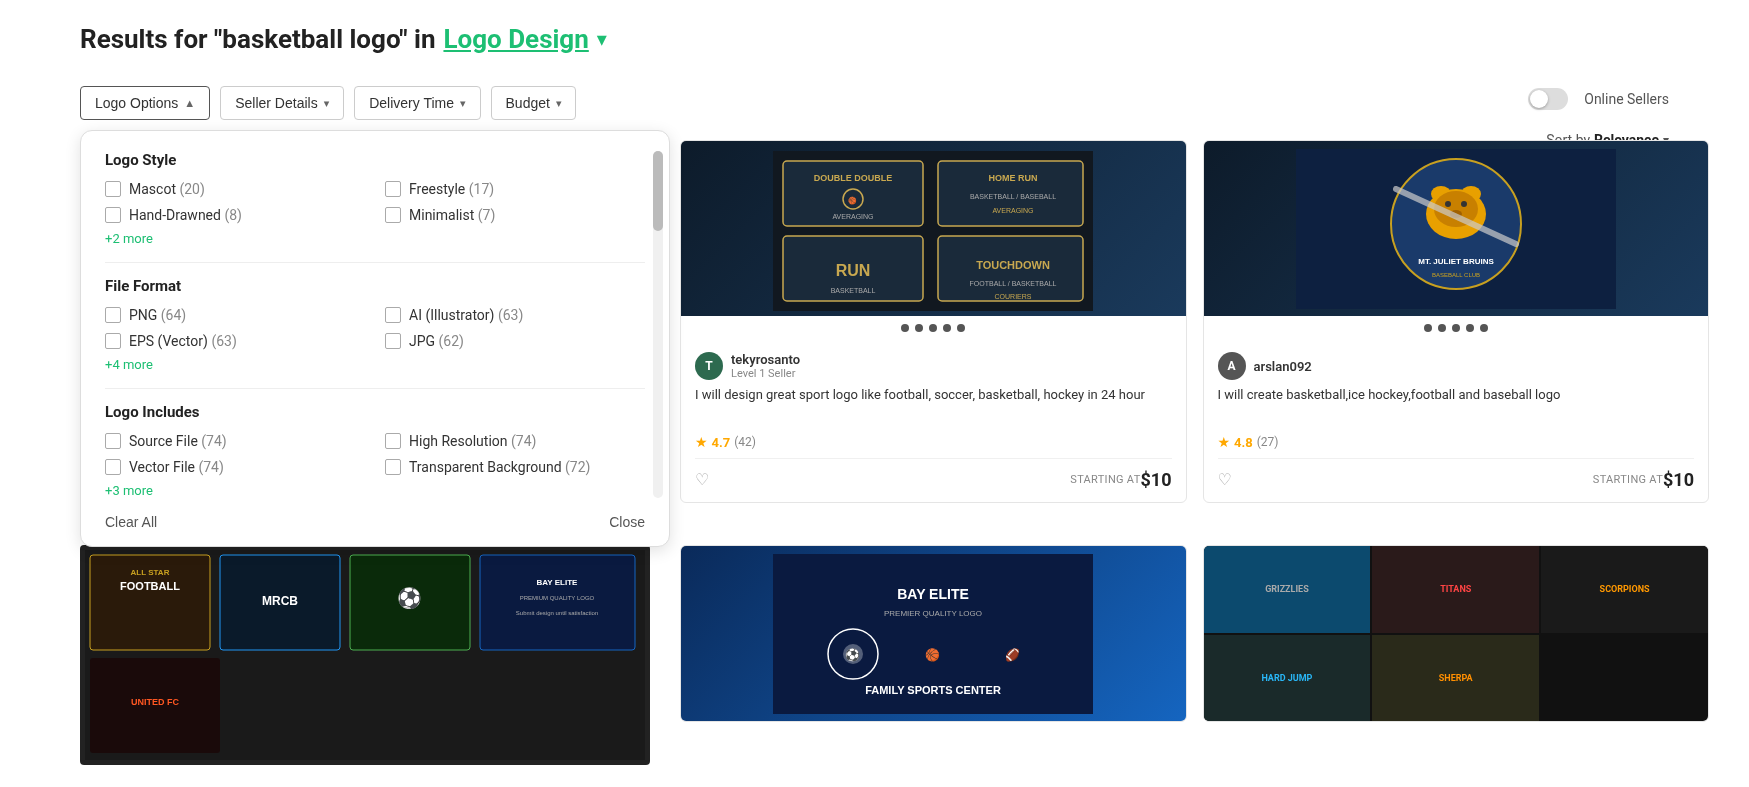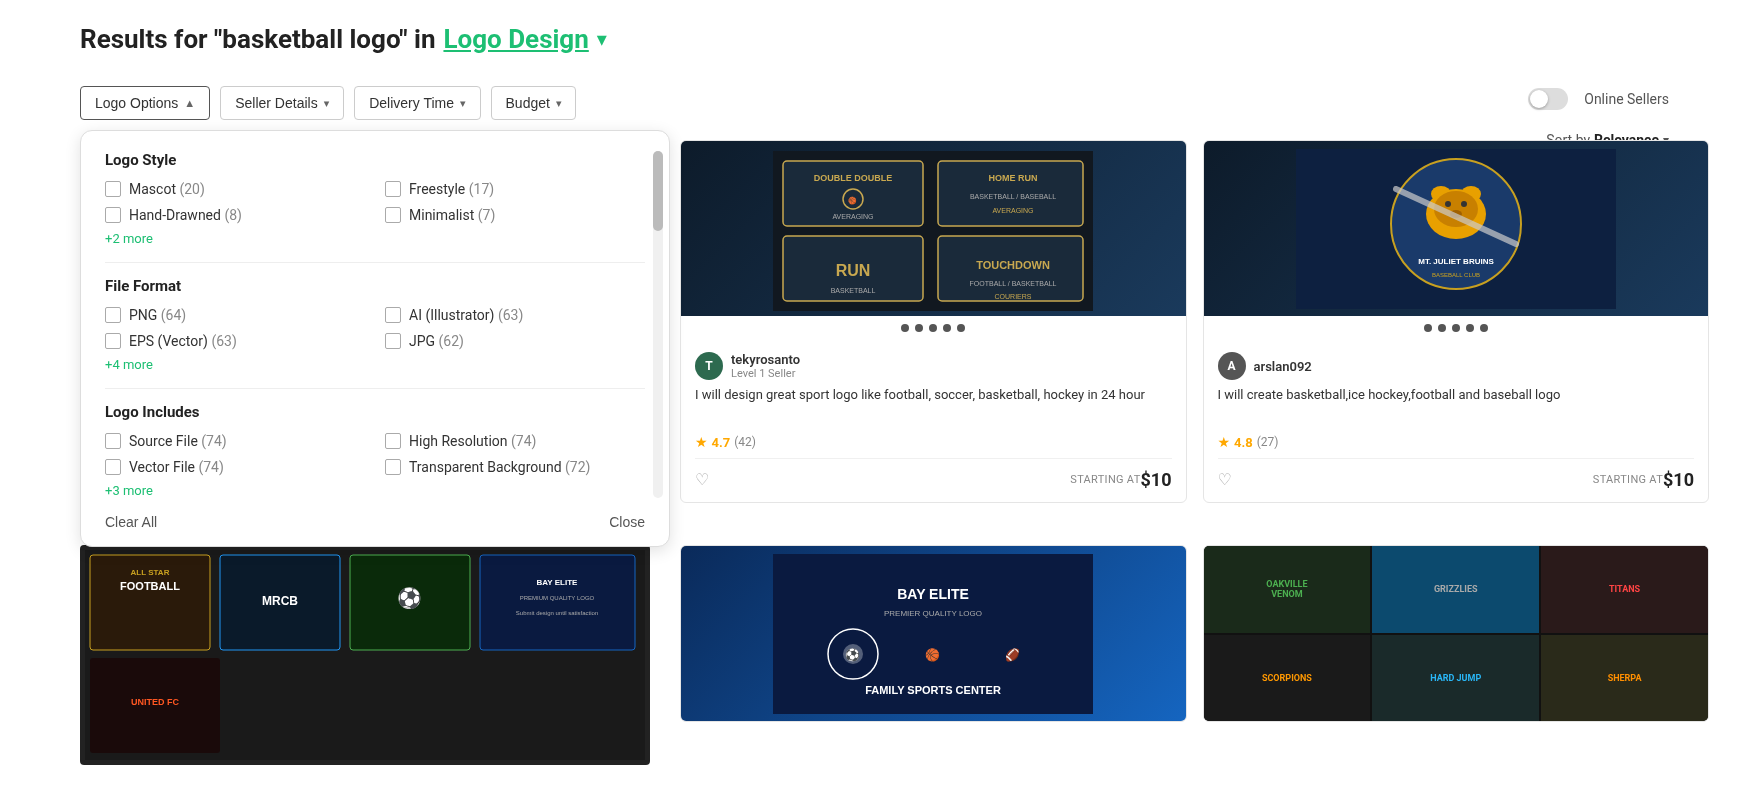--- a/index.html
+++ b/index.html
@@ -379,21 +379,20 @@
           <text x="80" y="105" text-anchor="middle" fill="#fff" font-size="12">⚽</text>
           <text x="160" y="105" text-anchor="middle" fill="#ff6600" font-size="12">🏀</text>
           <text x="240" y="105" text-anchor="middle" fill="#fff" font-size="12">🏈</text>
           <text x="160" y="140" text-anchor="middle" fill="#fff" font-size="11" font-weight="700" font-family="sans-serif">FAMILY SPORTS CENTER</text>
         </svg>
       </div>
     </div>
 
     <div class="card">
       <div style="width:100%;height:175px;background:#111;display:grid;grid-template-columns:1fr 1fr 1fr;grid-template-rows:1fr 1fr;gap:2px;">
-        <div style="background:#1a2a1a;display:flex;align-items:center;justify-content:center;font-size:9px;font-weight:700;color:#4CAF50;text-align:center;padding:4px;">OAKVILLE<br>VENOM</div>
         <div style="background:#0c4a6e;display:flex;align-items:center;justify-content:center;font-size:9px;font-weight:700;color:#aaa;text-align:center;padding:12px;">GRIZZLIES</div>
         <div style="background:#2a1a1a;display:flex;align-items:center;justify-content:center;font-size:9px;font-weight:700;color:#f44;text-align:center;padding:4px;">TITANS</div>
         <div style="background:#1a1a1a;display:flex;align-items:center;justify-content:center;font-size:9px;font-weight:700;color:#ff9800;text-align:center;padding:4px;">SCORPIONS</div>
         <div style="background:#1a2a2a;display:flex;align-items:center;justify-content:center;font-size:9px;font-weight:700;color:#29b6f6;text-align:center;padding:4px;">HARD JUMP</div>
         <div style="background:#2a2a1a;display:flex;align-items:center;justify-content:center;font-size:9px;font-weight:700;color:#ff8f00;text-align:center;padding:4px;">SHERPA</div>
       </div>
     </div>
   </div>
 
   <div style="position:absolute;top:545px;left:80px;width:570px;height:220px;background:#222;border-radius:4px;overflow:hidden;display:flex;align-items:center;justify-content:center;">

